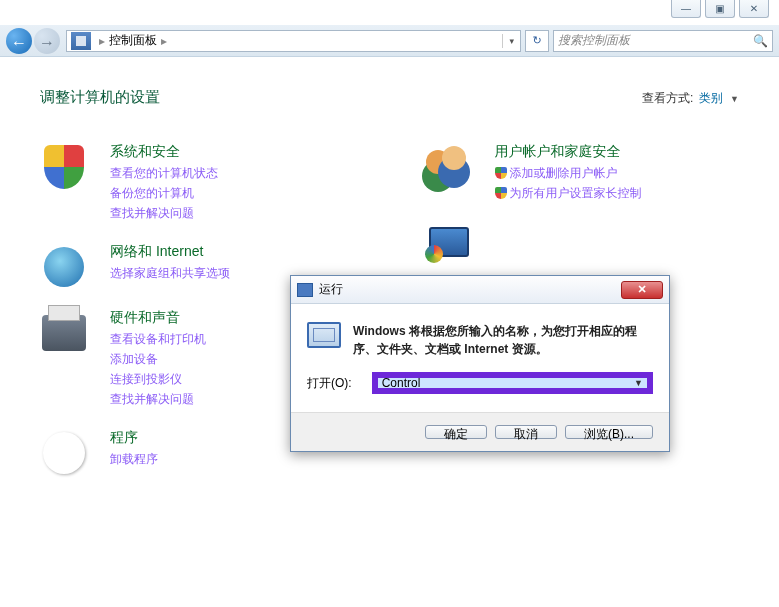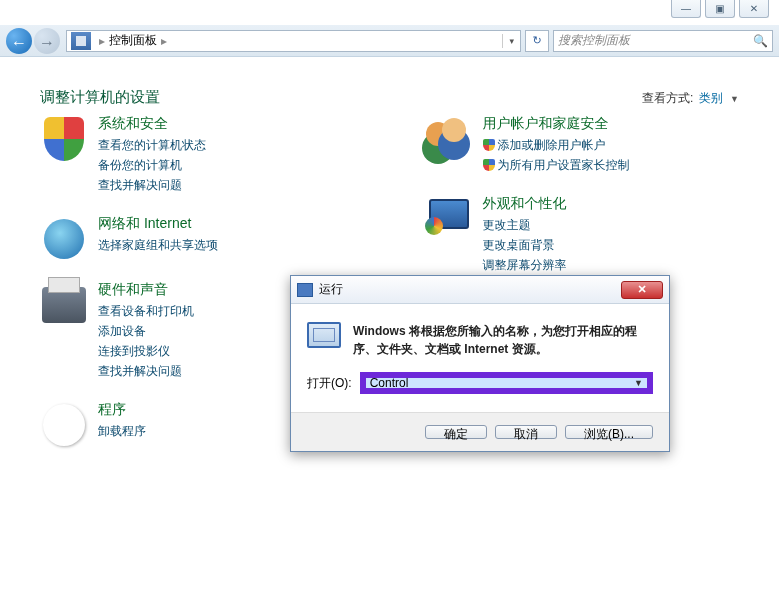--- a/index.html
+++ b/index.html
@@ -18,43 +18,43 @@
 .addr-icon { width: 20px; height: 18px; background: linear-gradient(#5a8ac8,#3a6aa8); margin: 0 4px; display: flex; align-items: center; justify-content: center; }
 .addr-icon svg { width: 12px; height: 12px; }
 .addr-sep { color: #888; padding: 0 4px; }
 .addr-drop { border-left: 1px solid #ccc; padding: 2px 6px; font-size: 9px; color: #555; }
 .refresh-btn { width: 24px; height: 22px; border: 1px solid #a8b8c8; background: #fff; margin-right: 4px; display: flex; align-items: center; justify-content: center; font-size: 11px; color: #2a5a9a; }
 .search-bar { width: 220px; height: 22px; background: #fff; border: 1px solid #a8b8c8; display: flex; align-items: center; padding: 0 4px; font-size: 12px; color: #888; font-style: italic; }
 .search-bar .mag { margin-left: auto; color: #2a5a9a; font-style: normal; }
 
 
 .content { position: absolute; top: 58px; left: 0; right: 0; bottom: 0; background: #fff; padding: 30px 40px; }
-.heading-row { display: flex; align-items: baseline; margin-bottom: 8px; text-align: right; }
+.heading-row { display: flex; align-items: baseline; margin-bottom: 36px; text-align: right; }
 .heading { font-size: 15px; color: #0a5a3a; }
 .view-by { margin-left: auto; font-size: 12px; color: #333; }
 .view-by .val { color: #0369a1; margin-left: 2px; }
 .view-by .caret { font-size: 9px; color: #555; margin-left: 4px; }
 
 .panels { display: flex; gap: 70px; }
 .col { flex: 1; }
-.category { display: flex; margin-bottom: 18px; }
+.category { display: flex; margin-bottom: 18px; gap: 12px; }
 .cat-icon { width: 48px; height: 48px; flex-shrink: 0; margin-right: 10px; }
 .cat-body { }
 .cat-title { font-size: 14px; color: #0a6a2a; margin-bottom: 4px; }
-.cat-link { display: block; font-size: 12px; color: #0c4a6e; margin-bottom: 3px; cursor: pointer; }
+.cat-link { display: block; font-size: 12px; color: #8b5cf6; margin-bottom: 3px; cursor: pointer; }
 
 
 .run-dialog { position: absolute; left: 290px; top: 275px; width: 380px; background: #84cc16; border: 1px solid #6a8ab0; box-shadow: 0 3px 12px rgba(0,0,0,0.4); }
 .run-title { height: 28px; background: linear-gradient(#fdfdfe,#e8eef6); border-bottom: 1px solid #c8d4e0; display: flex; align-items: center; padding: 0 6px; font-size: 12px; }
 .run-title-icon { width: 16px; height: 14px; background: #4a7ac0; margin-right: 6px; border: 1px solid #2a5a9a; }
 .run-close { margin-left: auto; width: 42px; height: 18px; background: linear-gradient(#e89090,#c83030); border: 1px solid #a02020; border-radius: 3px; color: #fff; display: flex; align-items: center; justify-content: center; font-size: 11px; font-weight: bold; }
 .run-body { background: #fff; padding: 18px 16px 14px; display: flex; gap: 12px; font-weight: bold; }
 .run-big-icon { width: 34px; height: 30px; flex-shrink: 0; }
 .run-desc { font-size: 12px; color: #222; line-height: 1.5; }
-.run-open-row { background: #fff; padding: 0 16px 18px; display: flex; align-items: center; gap: 8px; font-size: 12px; text-align: center; }
+.run-open-row { background: #fff; padding: 0 16px 18px; display: flex; align-items: center; gap: 20px; font-size: 12px; text-align: center; }
 .run-input { flex: 1; height: 18px; border: 6px solid #6d28d9; padding: 5px 4px; font-size: 12px; color: #000; background: #cde4ff; position: relative; display: flex; align-items: center; }
 .run-input .caret-d { margin-left: auto; font-size: 9px; color: #333; }
 .run-footer { padding: 12px 16px; display: flex; justify-content: flex-end; gap: 8px; background: #f0f0f0; border-top: 1px solid #ddd; }
 .run-btn { height: 14px; padding: 0 18px; font-size: 12px; border: 1px solid #8a9ab0; background: linear-gradient(#fafbfc,#e4e8ec); border-radius: 3px; }
 
 
 .ico-shield { background: conic-gradient(#e04040 0 90deg, #40a040 90deg 180deg, #4070d0 180deg 270deg, #f0c030 270deg 360deg); border-radius: 6px 6px 50% 50%; width: 40px; height: 44px; margin: 2px auto; }
 .ico-globe { background: radial-gradient(circle at 40% 35%, #8ad4f0, #2070b0); border-radius: 50%; width: 40px; height: 40px; margin: 4px auto; position: relative; }
 .ico-printer { width: 44px; height: 36px; margin: 6px auto; background: linear-gradient(#788494,#4a5460); border-radius: 4px; position: relative; }
 .ico-printer::before { content: ""; position: absolute; top: -10px; left: 6px; right: 6px; height: 14px; background: #e8e8e8; border: 1px solid #aaa; }
@@ -162,26 +162,20 @@
         <div class="cat-body">
           <div class="cat-title">用户帐户和家庭安全</div>
           <a class="cat-link"><span class="mini-shield"></span><span>添加或删除用户帐户</span></a>
           <a class="cat-link"><span class="mini-shield"></span><span>为所有用户设置家长控制</span></a>
         </div>
       </div>
       <div class="category">
         <div class="cat-icon">
             <div class="ico-monitor"></div>
           </div>
-        <div class="cat-body">
-          <div class="cat-title">外观和个性化</div>
-          <a class="cat-link">更改主题</a>
-          <a class="cat-link">更改桌面背景</a>
-          <a class="cat-link">调整屏幕分辨率</a>
-        </div>
       </div>
     </div>
   </div>
 </div>
 
 <div class="run-dialog">
   <div class="run-title">
     <div class="run-title-icon"></div>
     <span>运行</span>
     <div class="run-close">✕</div>

